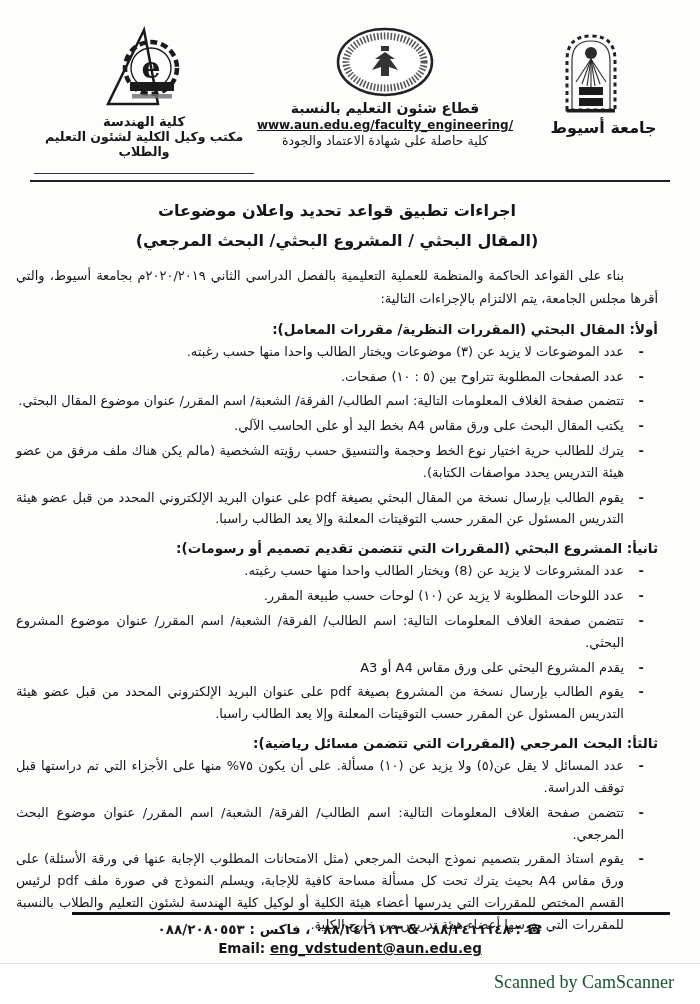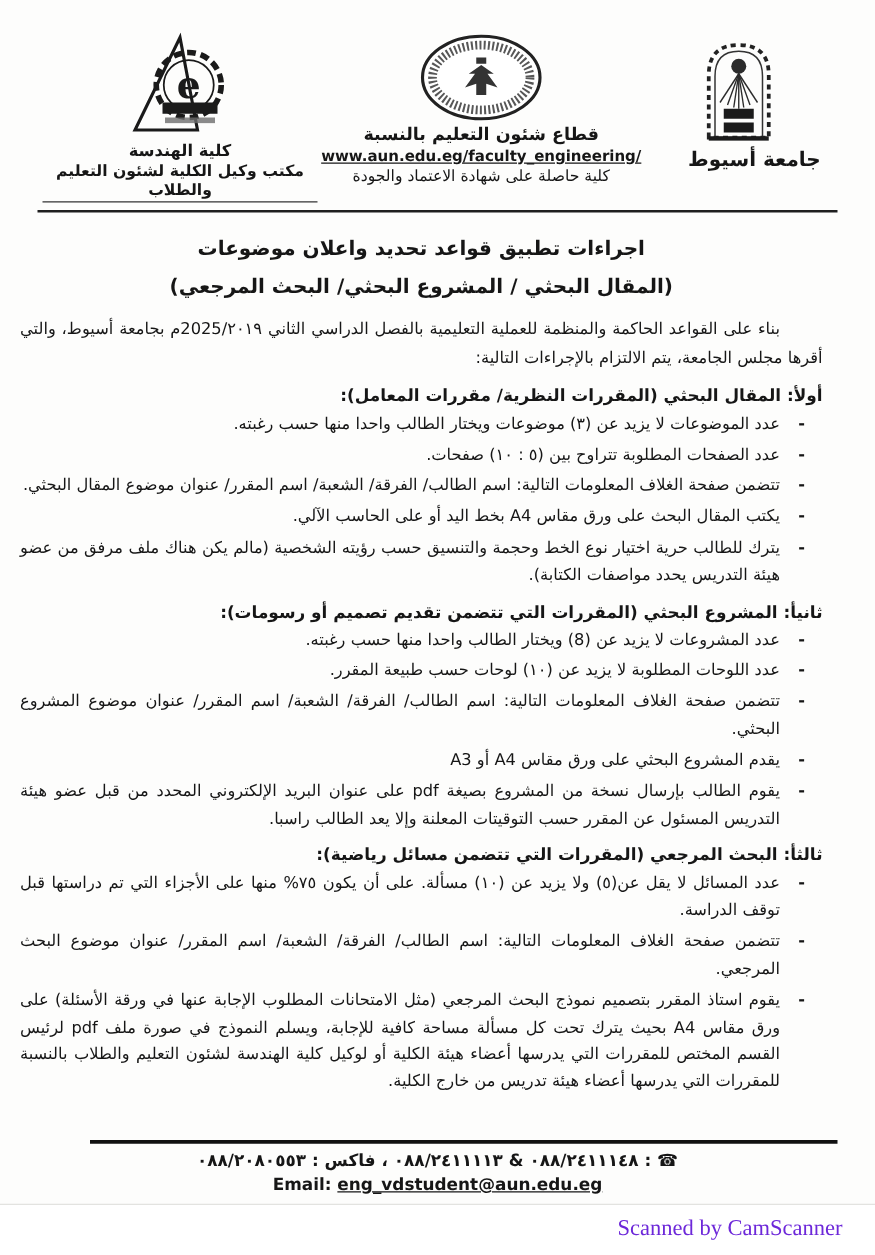--- a/index.html
+++ b/index.html
@@ -12,41 +12,41 @@
   .header{display:flex;justify-content:space-between;align-items:flex-start;
           padding:26px 34px 0 34px;direction:rtl;}
   .hcol{display:flex;flex-direction:column;align-items:center;text-align:center;}
   .hcol.right{width:150px;}
   .hcol.center{width:250px;}
   .hcol.left{width:220px;}
   .hcap{font-weight:bold;font-size:16px;margin-top:2px;margin-left:25px;}
   .sector{font-weight:bold;font-size:14px;margin-top:2px;}
   .url{font-weight:bold;font-size:12px;text-decoration:underline;direction:ltr;margin-top:2px;}
   .accred{font-size:12.5px;margin-top:1px;}
-  .office{font-weight:bold;font-size:12.5px;border-bottom:1.5px solid #333;padding-bottom:2px;}
+  .office{font-weight:bold;font-size:12.5px;border-bottom:1.5px solid #333;padding-bottom:14px;}
   .faculty{font-weight:bold;font-size:13px;margin-top:2px;}
   .header-rule{border:none;border-top:2.5px solid #1f1f1f;margin:6px 30px 0 30px;}
   
   main{padding:0 42px 0 16px;direction:rtl;}
   .title{text-align:center;font-weight:bold;font-size:16px;line-height:1.85;margin:14px 0 6px;}
   .intro{text-align:justify;font-size:13px;line-height:1.75;margin:10px 0 8px;text-indent:34px;}
   .sec-heading{font-weight:bold;font-size:13.5px;margin:10px 0 4px;}
   .bullet{position:relative;padding-right:34px;margin:3px 0;text-align:justify;
           font-size:13px;line-height:1.68;}
   .bullet::before{content:"-";position:absolute;right:14px;top:0;font-weight:bold;}
   
   footer{position:absolute;left:0;right:0;bottom:48px;}
   .footer-rule{border:none;border-top:3px solid #111;margin:0 30px 6px 72px;}
   .contact-line{direction:rtl;text-align:center;font-weight:bold;font-size:13.5px;}
   .email-line{text-align:center;font-weight:bold;font-size:13.5px;margin-top:3px;direction:ltr;}
   .email-line .addr{text-decoration:underline;}
   .scanner-strip{position:absolute;left:0;right:0;bottom:0;height:40px;background:#ffffff;
                  border-top:1px solid #e3e3e0;}
   .scanner-strip span{position:absolute;right:26px;top:8px;
-        font-family:"Liberation Serif","DejaVu Serif",serif;font-size:18px;color:#6d28d9;}
+        font-family:"Liberation Serif","DejaVu Serif",serif;font-size:18px;color:#14532d;}
   svg{display:block;}
 </style>
 </head>
 <body>
 
 <div class="page">
 
   <header class="header">
 
     <div class="hcol right">
@@ -104,29 +104,30 @@
   </header>
 
   <hr class="header-rule">
 
   <main>
     <div class="title">
       <div>اجراءات تطبيق قواعد تحديد واعلان موضوعات</div>
       <div>(المقال البحثي / المشروع البحثي/ البحث المرجعي)</div>
     </div>
 
-    <p class="intro">بناء على القواعد الحاكمة والمنظمة للعملية التعليمية بالفصل الدراسي الثاني 2025/٢٠١٩م بجامعة أسيوط، والتي أقرها مجلس الجامعة، يتم الالتزام بالإجراءات التالية:</p>
+    <p class="intro">بناء على القواعد الحاكمة والمنظمة للعملية التعليمية بالفصل الدراسي الثاني ٢٠٢٠/٢٠١٩م بجامعة أسيوط، والتي أقرها مجلس الجامعة، يتم الالتزام بالإجراءات التالية:</p>
 
     <section>
       <div class="sec-heading">أولأ: المقال البحثي (المقررات النظرية/ مقررات المعامل):</div>
       <div class="bullet">عدد الموضوعات لا يزيد عن (٣) موضوعات ويختار الطالب واحدا منها حسب رغبته.</div>
       <div class="bullet">عدد الصفحات المطلوبة تتراوح بين (٥ : ١٠) صفحات.</div>
       <div class="bullet">تتضمن صفحة الغلاف المعلومات التالية: اسم الطالب/ الفرقة/ الشعبة/ اسم المقرر/ عنوان موضوع المقال البحثي.</div>
       <div class="bullet">يكتب المقال البحث على ورق مقاس A4 بخط اليد أو على الحاسب الآلي.</div>
       <div class="bullet">يترك للطالب حرية اختيار نوع الخط وحجمة والتنسيق حسب رؤيته الشخصية (مالم يكن هناك ملف مرفق من عضو هيئة التدريس يحدد مواصفات الكتابة).</div>
+      <div class="bullet">يقوم الطالب بإرسال نسخة من المقال البحثي بصيغة pdf على عنوان البريد الإلكتروني المحدد من قبل عضو هيئة التدريس المسئول عن المقرر حسب التوقيتات المعلنة وإلا يعد الطالب راسبا.</div>
     </section>
 
     <section>
       <div class="sec-heading">ثانيأ: المشروع البحثي (المقررات التي تتضمن تقديم تصميم أو رسومات):</div>
       <div class="bullet">عدد المشروعات لا يزيد عن (8) ويختار الطالب واحدا منها حسب رغبته.</div>
       <div class="bullet">عدد اللوحات المطلوبة لا يزيد عن (١٠) لوحات حسب طبيعة المقرر.</div>
       <div class="bullet">تتضمن صفحة الغلاف المعلومات التالية: اسم الطالب/ الفرقة/ الشعبة/ اسم المقرر/ عنوان موضوع المشروع البحثي.</div>
       <div class="bullet">يقدم المشروع البحثي على ورق مقاس A4 أو A3</div>
       <div class="bullet">يقوم الطالب بإرسال نسخة من المشروع بصيغة pdf على عنوان البريد الإلكتروني المحدد من قبل عضو هيئة التدريس المسئول عن المقرر حسب التوقيتات المعلنة وإلا يعد الطالب راسبا.</div>
     </section>

